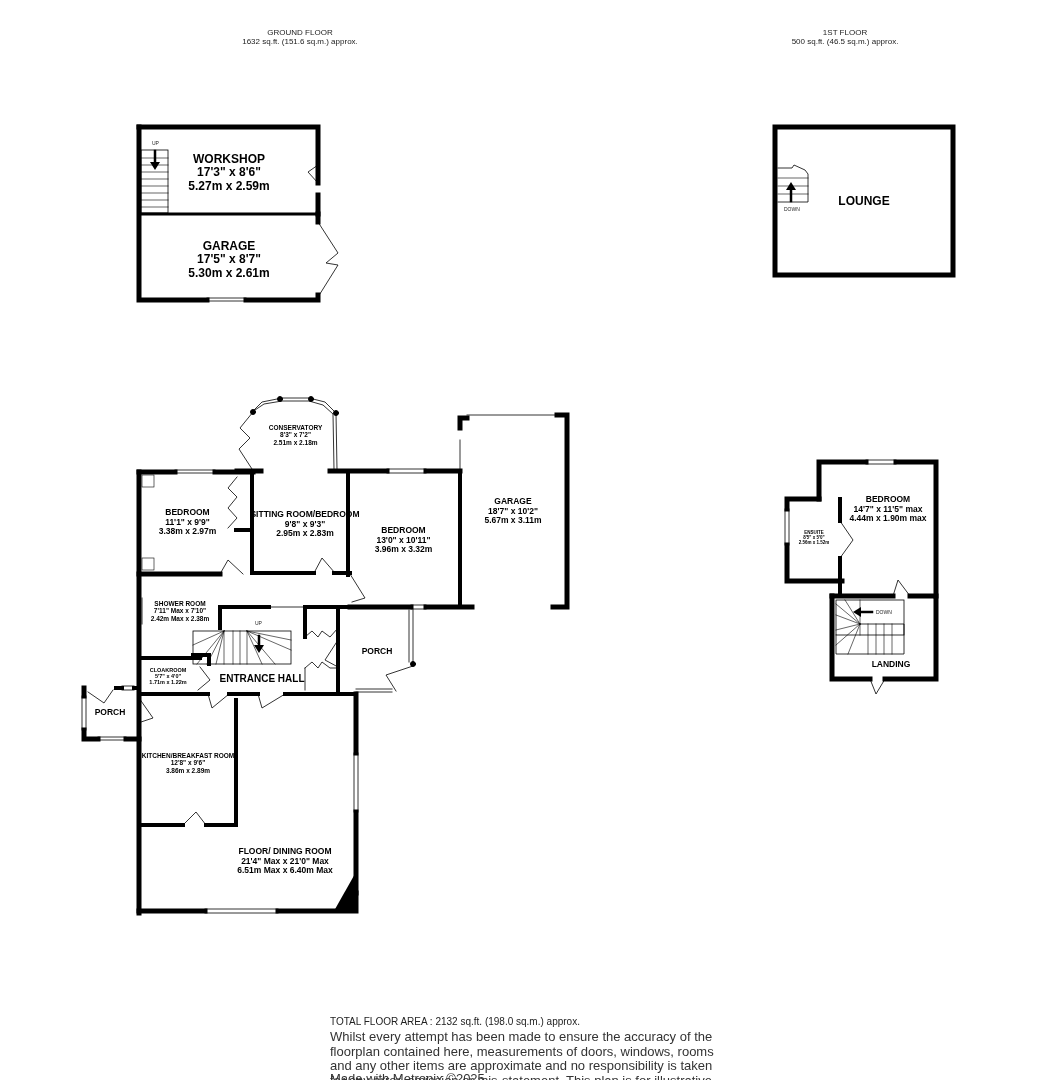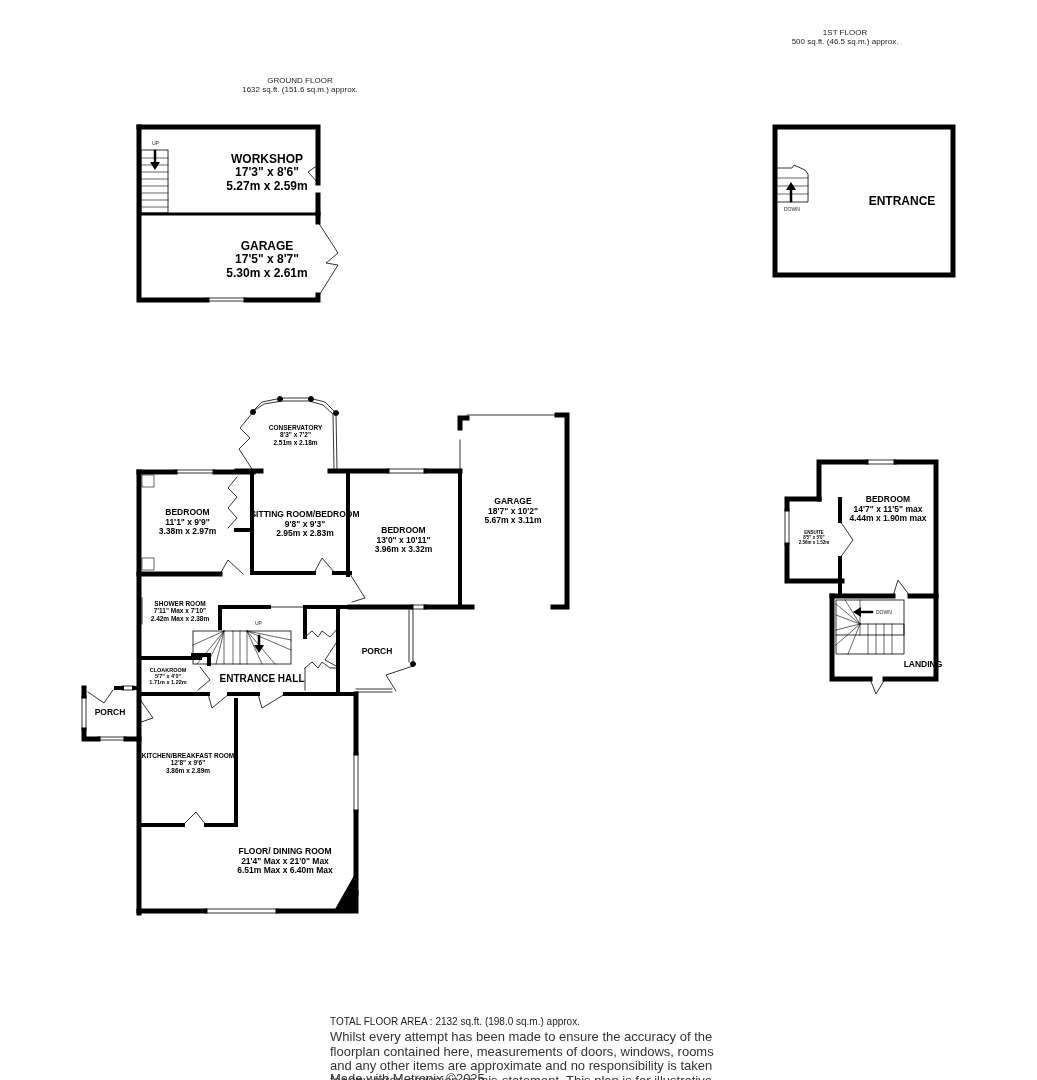--- a/index.html
+++ b/index.html
@@ -2,21 +2,21 @@
 <html><head>
 <meta charset="utf-8">
 <style>
   html, body { margin:0; padding:0; background:#ffffff; }
   body { width:1037px; height:1080px; position:relative; overflow:hidden; font-family:"Liberation Sans", sans-serif; color:#111; }
   svg.plan { position:absolute; left:0; top:0; }
   .abs { position:absolute; text-align:center; white-space:nowrap; line-height:1.12; }
   .floor-head { font-size:8px; color:#222; }
   .rl { font-weight:bold; color:#000; }
   .rl span { display:block; }
-  .big { font-size:12px;padding-left:38px; }
+  .big { font-size:12px; }
   .med { font-size:10px;margin-left:7px; }
   .sm { font-size:8.5px; }
   .xs { font-size:6.5px; }
   .xxs { font-size:5px; }
   .stairtag { font-size:5px; color:#222; position:absolute; }
   .footer { position:absolute; left:330px; width:400px; }
   .total { top:1016px; font-size:10px; color:#222; }
   .disclaimer { top:1030px; font-size:13px; color:#333; line-height:1.12; white-space:normal; }
   .made { top:1071px; font-size:13px; color:#333; }
 </style>
@@ -192,21 +192,21 @@
       <line x1="892" y1="624" x2="892" y2="654" stroke-width="0.6"></line>
       <path d="M860,624 L836,604 M860,624 L836,615 M860,624 L836,630 M860,624 L836,645 M860,624 L848,654 M860,624 L845,600" stroke-width="0.6"></path>
     </g>
     <g>
       <line x1="872" y1="612" x2="860" y2="612" stroke-width="2.5"></line>
       <path d="M861,607 L861,617 L853,612 Z" fill="#000" stroke="none"></path>
     </g>
   </g>
 </svg>
 
-<div class="abs floor-head" style="left:220px; top:29px; width:160px;margin-top:48px;">
+<div class="abs floor-head" style="left:220px; top:29px; width:160px;">
   <div>GROUND FLOOR</div>
   <div>1632 sq.ft. (151.6 sq.m.) approx.</div>
 </div>
 <div class="abs floor-head" style="left:770px; top:29px; width:150px;">
   <div>1ST FLOOR</div>
   <div>500 sq.ft. (46.5 sq.m.) approx.</div>
 </div>
 
 <div class="stairtag" style="left:152px; top:140px;">UP</div>
 <div class="abs rl big" style="left:170px; top:153px; width:118px;">
@@ -215,21 +215,21 @@
   <span>5.27m  x 2.59m</span>
 </div>
 <div class="abs rl big" style="left:170px; top:240px; width:118px;">
   <span>GARAGE</span>
   <span>17'5"  x 8'7"</span>
   <span>5.30m  x 2.61m</span>
 </div>
 
 <div class="stairtag" style="left:784px; top:206px;">DOWN</div>
 <div class="abs rl big" style="left:820px; top:195px; width:88px;">
-  <span>ENTRANCE</span>
+  <span>LOUNGE</span>
 </div>
 
 <div class="abs rl xs" style="left:248px; top:424px; width:95px;">
   <span>CONSERVATORY</span>
   <span>8'3"  x 7'2"</span>
   <span>2.51m  x 2.18m</span>
 </div>
 <div class="abs rl sm" style="left:145px; top:508px; width:85px;">
   <span>BEDROOM</span>
   <span>11'1"  x 9'9"</span>
@@ -285,19 +285,19 @@
   <span>BEDROOM</span>
   <span>14'7"  x 11'5" max</span>
   <span>4.44m  x 1.90m max</span>
 </div>
 <div class="abs rl xxs" style="left:790px; top:530px; width:48px; font-size:4.5px;">
   <span>ENSUITE</span>
   <span>8'5"  x 5'0"</span>
   <span>2.56m  x 1.52m</span>
 </div>
 <div class="stairtag" style="left:876px; top:609px;">DOWN</div>
-<div class="abs rl sm" style="left:892px; top:660px; width:62px;">
+<div class="abs rl sm" style="left:860px; top:660px; width:62px;">
   <span>LANDING</span>
 </div>
 
 <div class="footer total">TOTAL FLOOR AREA : 2132 sq.ft. (198.0 sq.m.) approx.</div>
 <div class="footer disclaimer">Whilst every attempt has been made to ensure the accuracy of the floorplan contained here, measurements of doors, windows, rooms and any other items are approximate and no responsibility is taken for any error, omission or mis-statement. This plan is for illustrative purposes only and should be used as such by any prospective purchaser. The services, systems and appliances shown have not been tested and no guarantee as to their operability or efficiency can be given.</div>
 <div class="footer made">Made with Metropix ©2025</div>
 
 </body></html>

